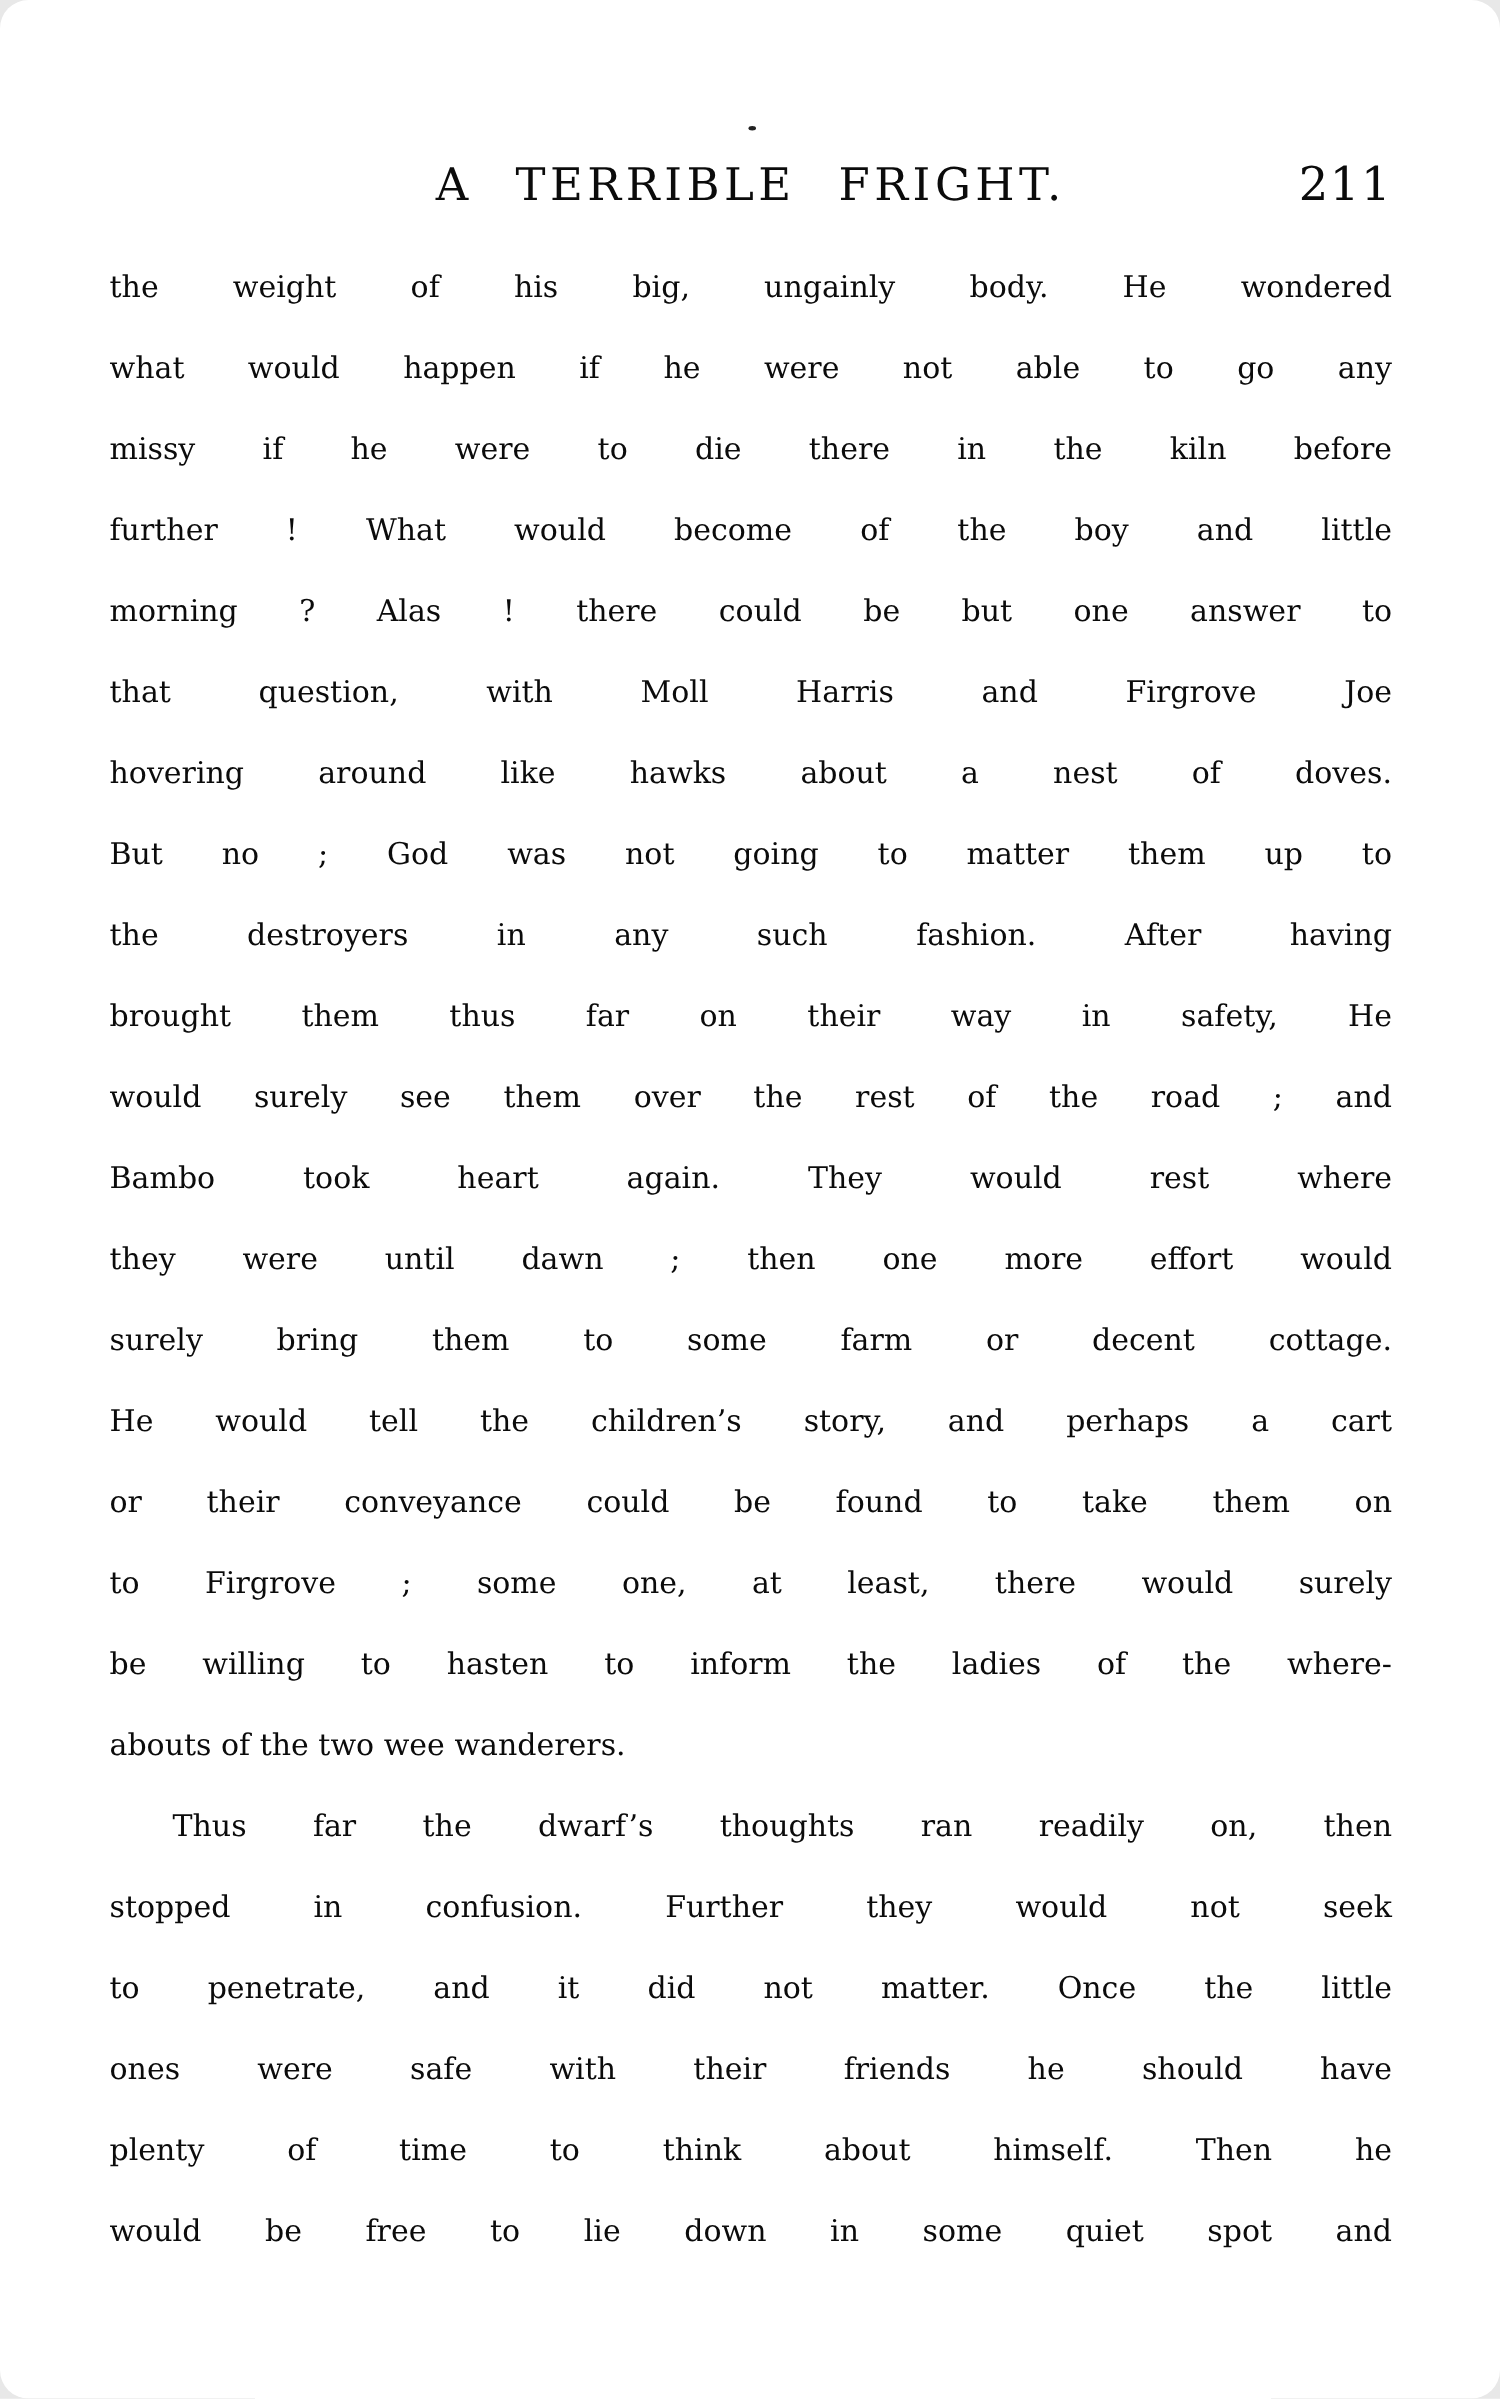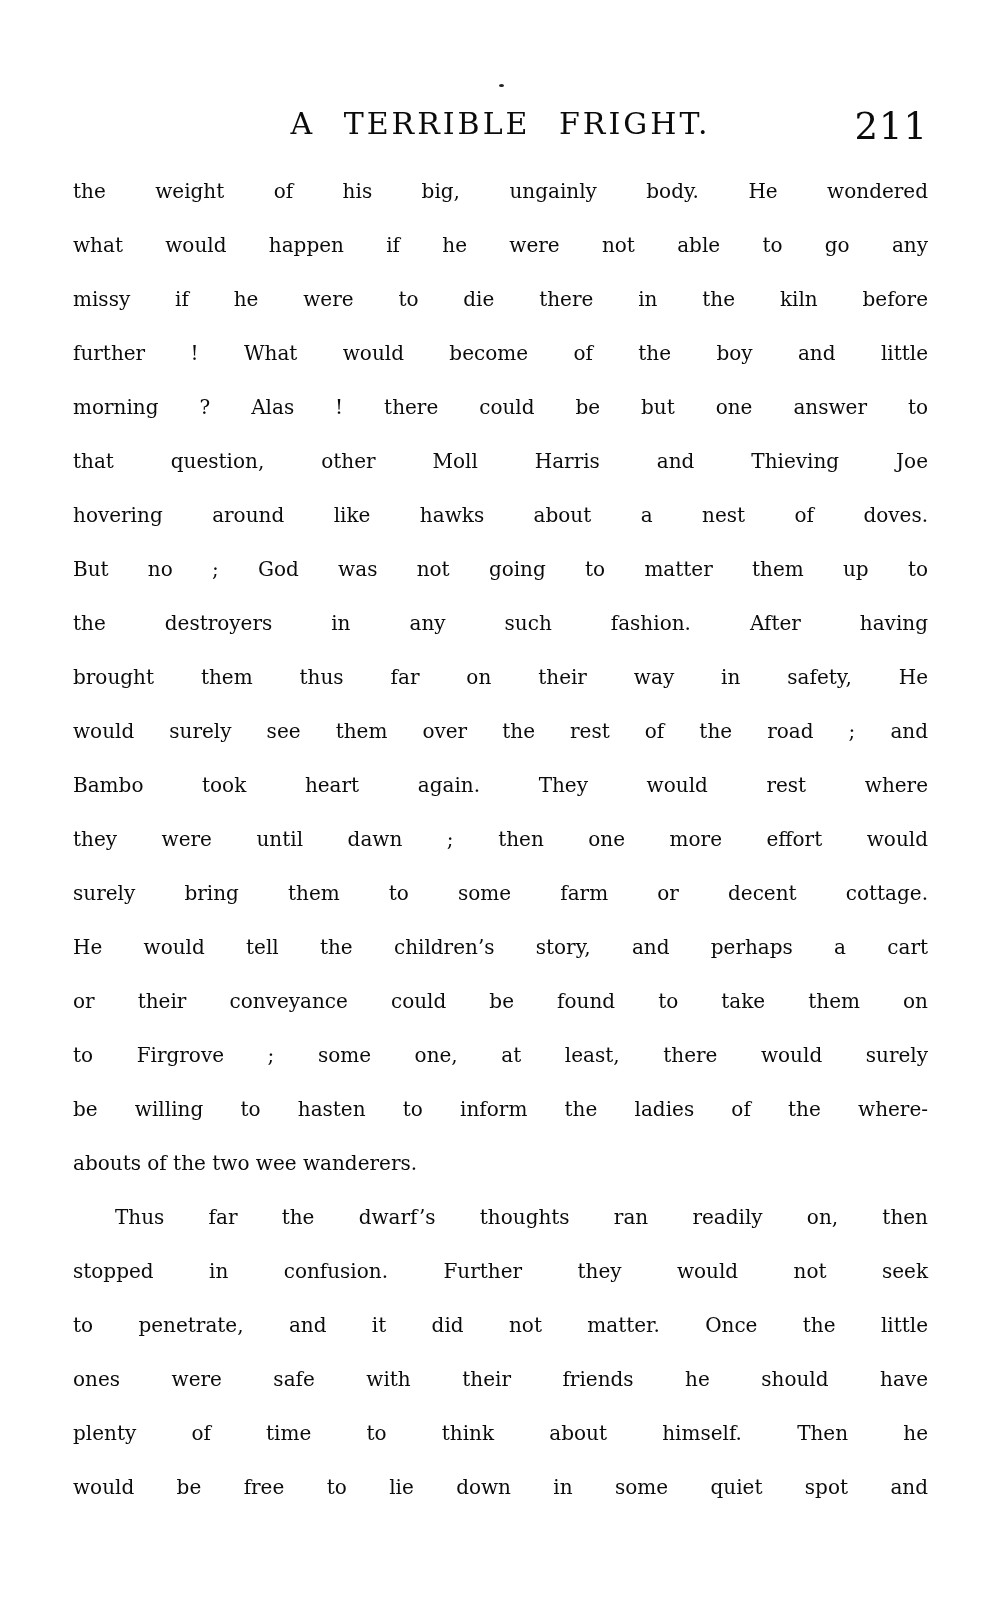--- a/index.html
+++ b/index.html
@@ -4,20 +4,21 @@
 <style>
   html, body { margin: 0; padding: 0; background: #e8e8e8; }
   .page {
     position: relative;
     width: 1000px;
     height: 1599px;
     background: #ffffff;
     font-family: "DejaVu Serif", "Liberation Serif", serif;
     color: #0b0b0b;
     overflow: hidden;
+    border-radius: 19px;
   }
   .ink-speck {
     position: absolute;
     left: 499px;
     top: 84px;
     width: 5px;
     height: 3px;
     background: #222;
     border-radius: 50%;
   }
@@ -35,21 +36,21 @@
     text-align: center;
     font-size: 30px;
     letter-spacing: 3px;
     word-spacing: 16px;
     white-space: nowrap;
   }
   .page-number {
     position: absolute;
     right: 0;
     top: -1px;
-    font-size: 37px;
+    font-size: 31px;
     letter-spacing: 1px;
   }
   .body-text {
     position: absolute;
     left: 73px;
     top: 164px;
     width: 855px;
     font-size: 20px;
     line-height: 54px;
   }
@@ -78,21 +79,21 @@
     <div class="chapter-title">A TERRIBLE FRIGHT.</div>
     <div class="page-number">211</div>
   </div>
 
   <div class="body-text">
     <div class="line">the weight of his big, ungainly body.  He wondered</div>
     <div class="line">what would happen if he were not able to go any</div>
     <div class="line">missy if he were to die there in the kiln before</div>
     <div class="line">further !  What would become of the boy and little</div>
     <div class="line">morning ?  Alas ! there could be but one answer to</div>
-    <div class="line">that question, other Moll Harris and Thieving Joe</div>
+    <div class="line">that question, with Moll Harris and Firgrove Joe</div>
     <div class="line">hovering around like hawks about a nest of doves.</div>
     <div class="line">But no ; God was not going to matter them up to</div>
     <div class="line">the destroyers in any such fashion.  After having</div>
     <div class="line">brought them thus far on their way in safety, He</div>
     <div class="line">would surely see them over the rest of the road ; and</div>
     <div class="line">Bambo took heart again.  They would rest where</div>
     <div class="line">they were until dawn ; then one more effort would</div>
     <div class="line">surely bring them to some farm or decent cottage.</div>
     <div class="line">He would tell the children’s story, and perhaps a cart</div>
     <div class="line">or their conveyance could be found to take them on</div>

